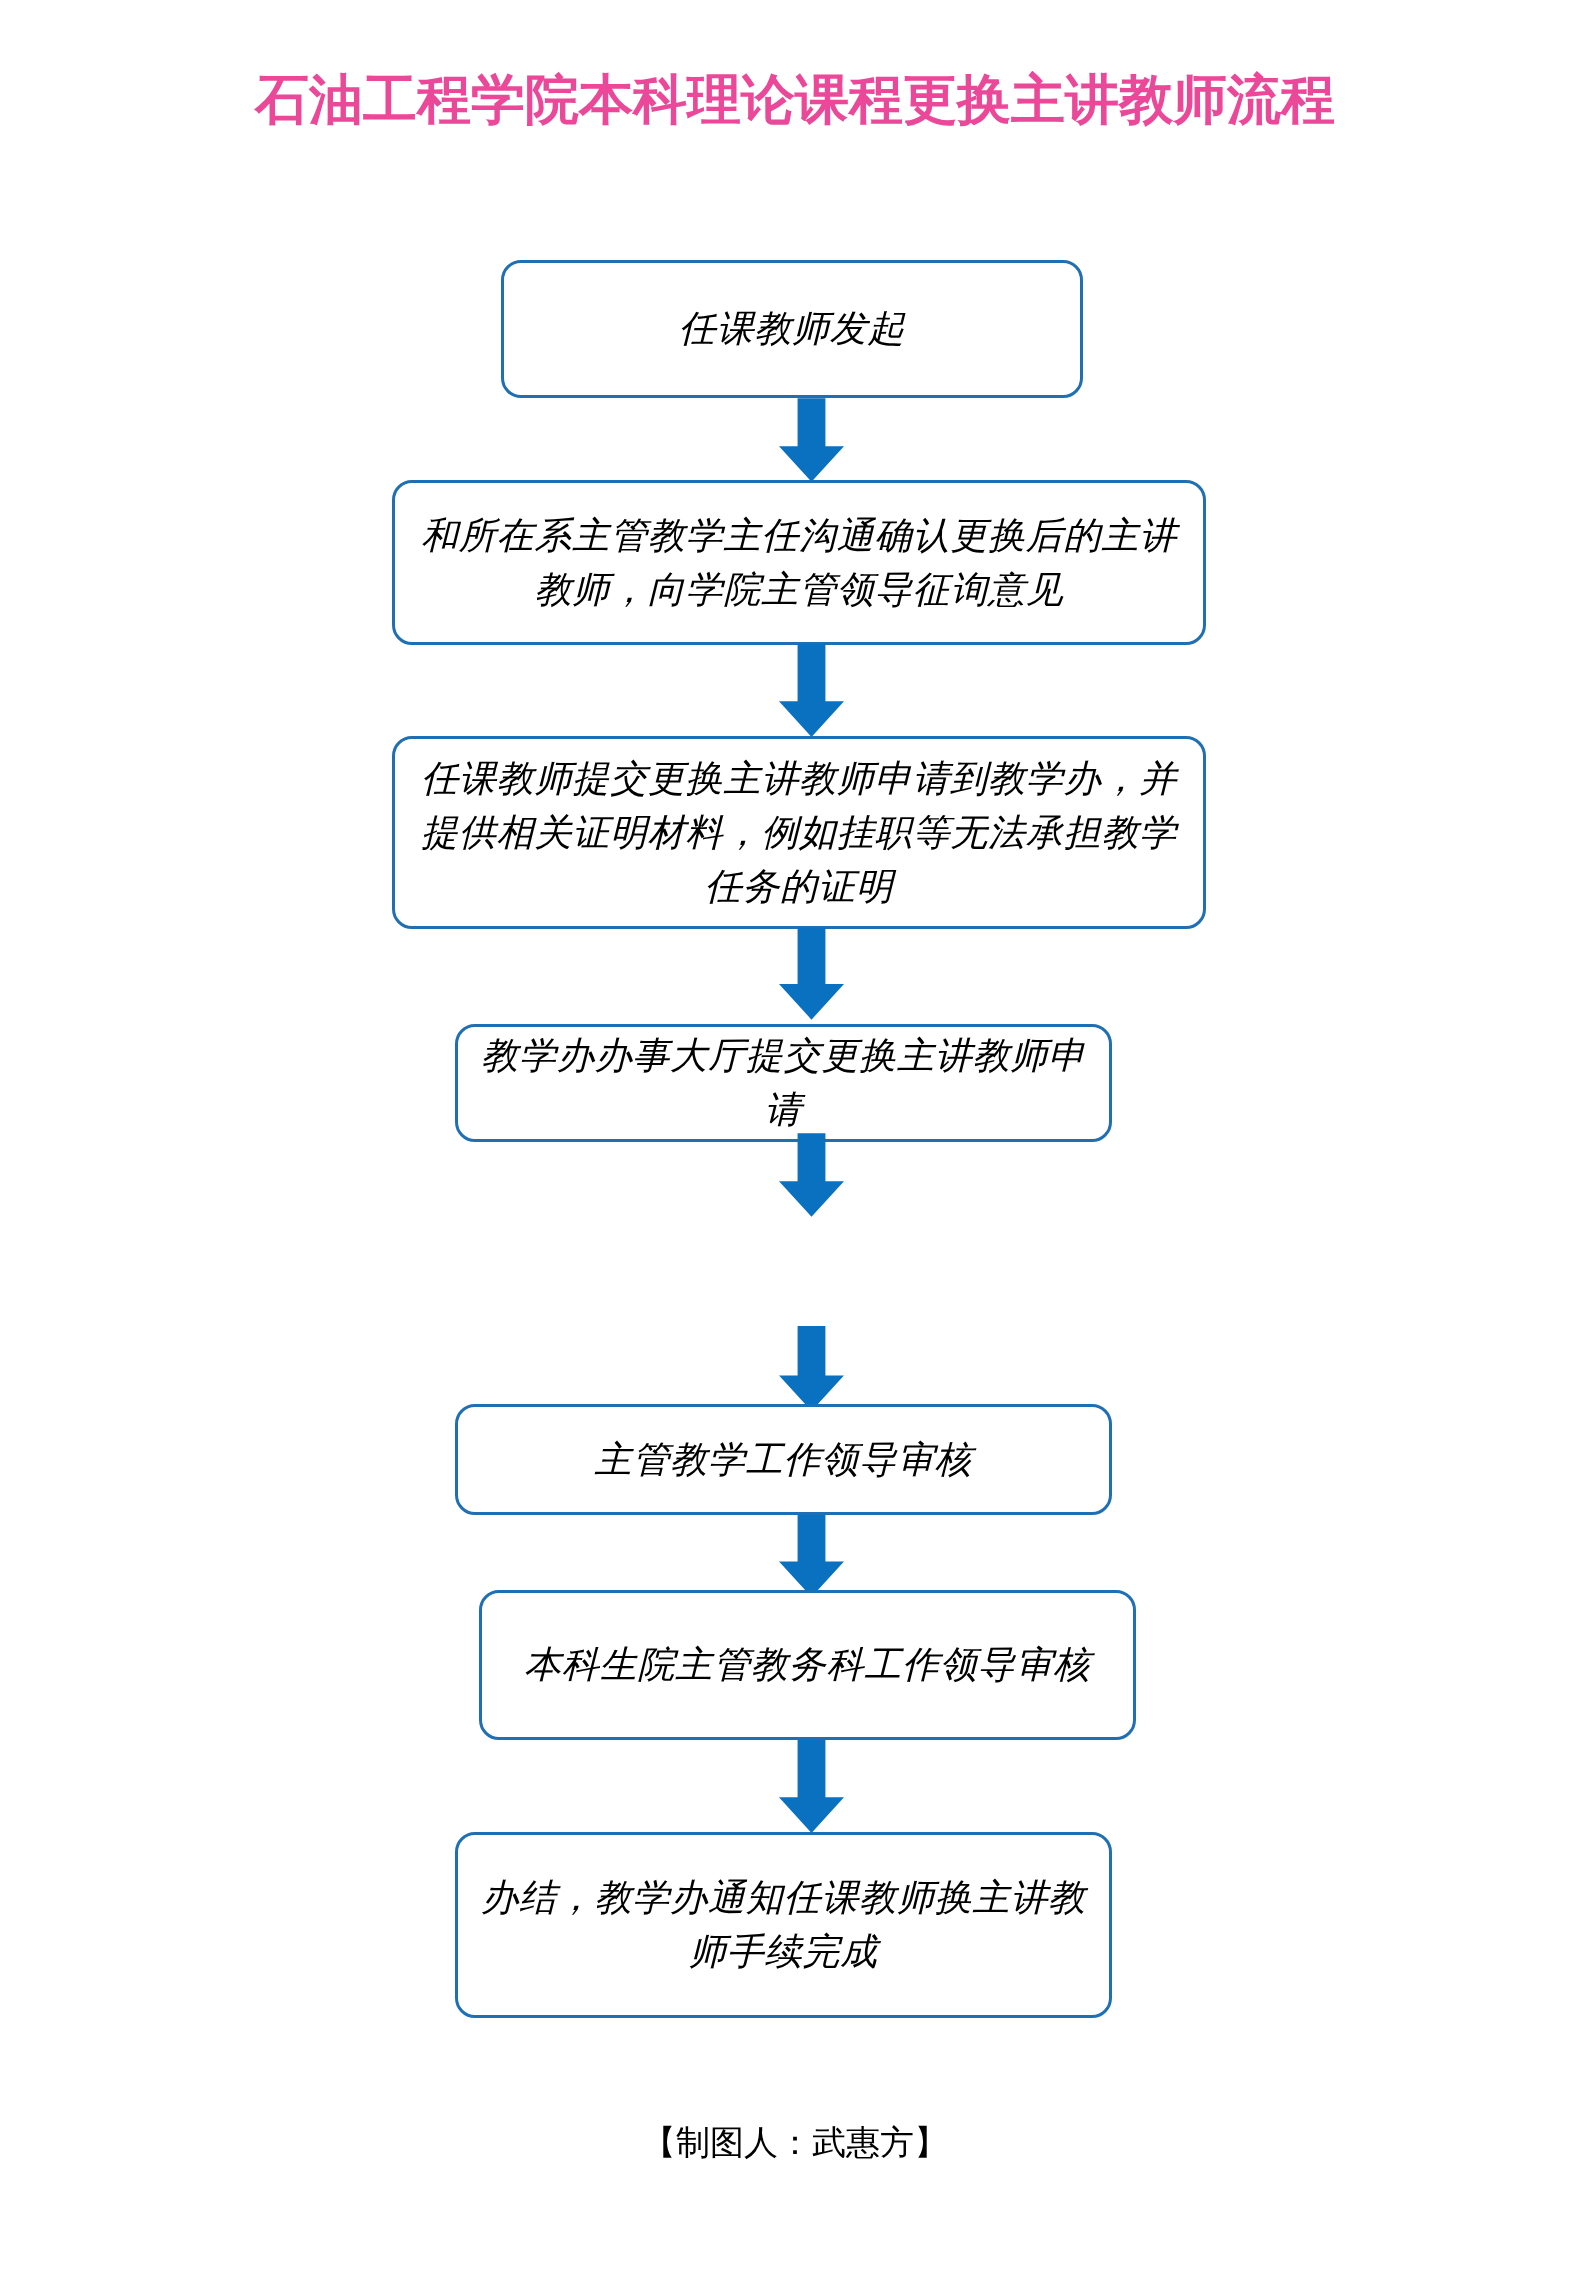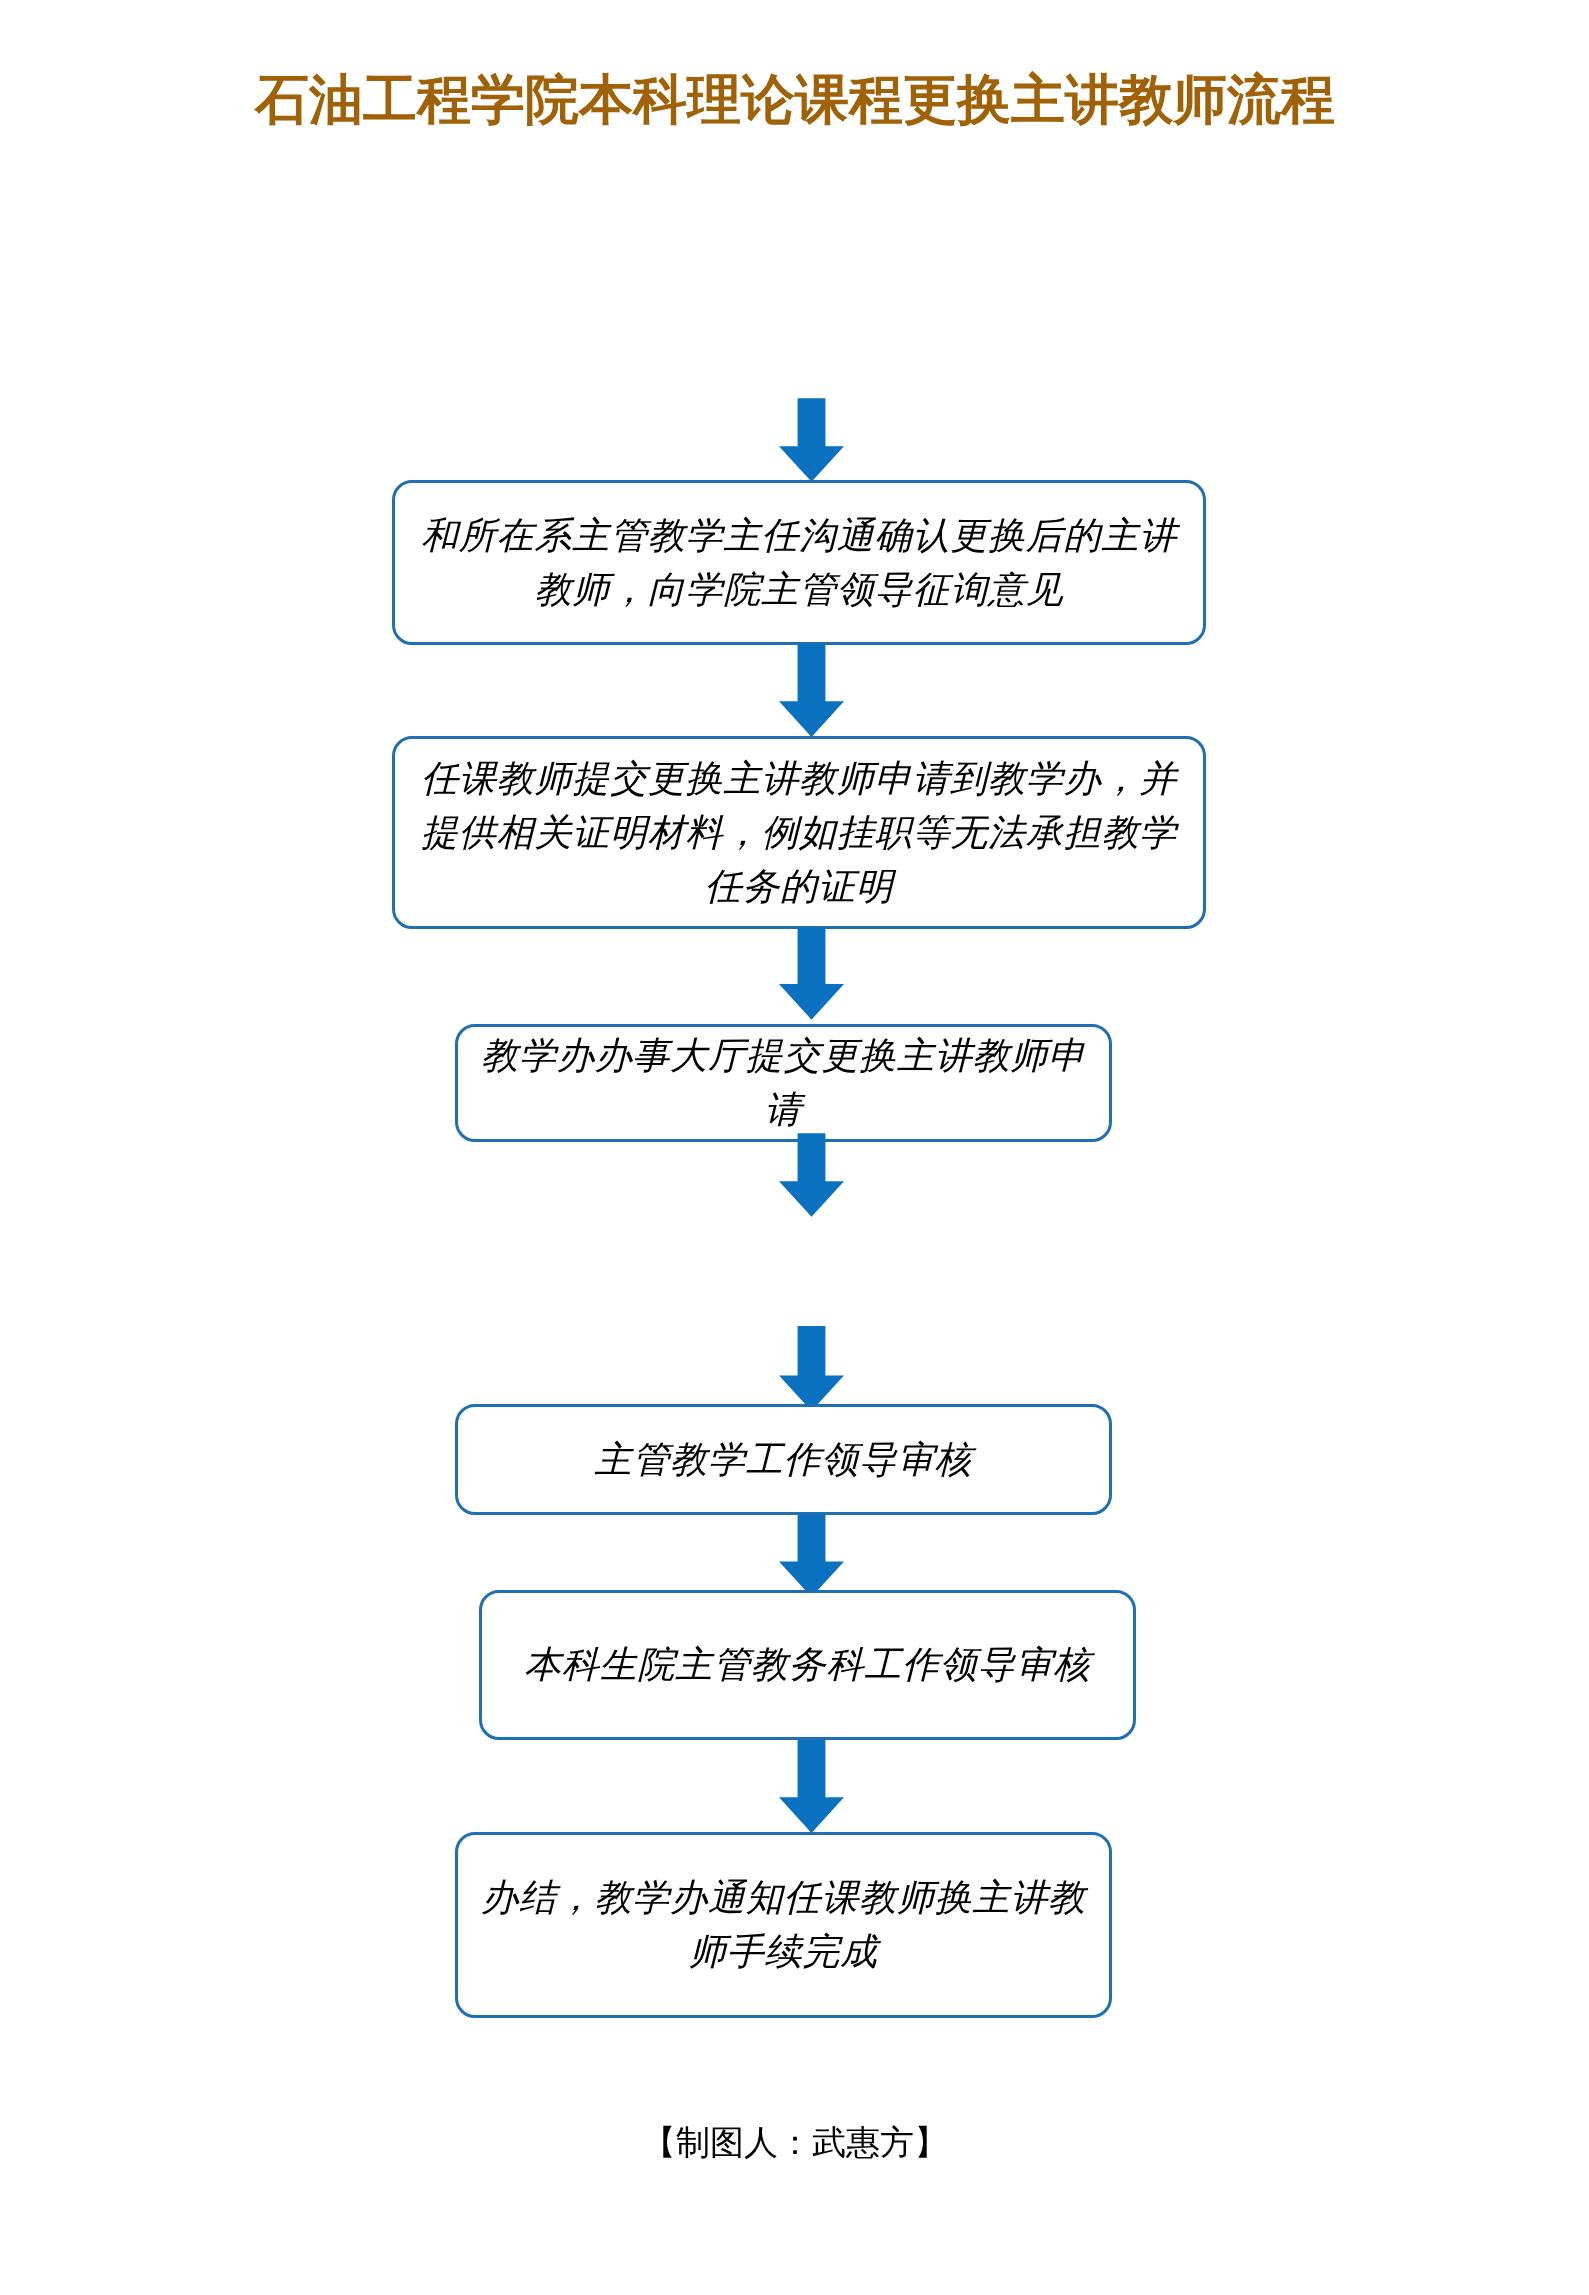--- a/index.html
+++ b/index.html
@@ -18,21 +18,21 @@
   
   #flow-title {
     position: absolute;
     left: 0;
     top: 64px;
     width: 1590px;
     text-align: center;
     font-size: 54px;
     line-height: 71px;
     font-weight: bold;
-    color: #a16207;
+    color: #ec4899;
     letter-spacing: 0px;
     white-space: nowrap;
     font-family: "Liberation Sans", "DejaVu Sans", sans-serif;
   }
 
   
   #flow-canvas {
     position: absolute;
     left: 0;
     top: 0;
@@ -88,20 +88,23 @@
     font-family: "Liberation Sans", "DejaVu Sans", sans-serif;
   }
 </style>
 </head>
 <body>
 
 <div id="flow-title">石油工程学院本科理论课程更换主讲教师流程</div>
 
 <div id="flow-canvas">
 
+  <div class="node" style="left:501px; top:260px; width:582px; height:138px;">
+    <span class="node-label w-narrow">任课教师发起</span>
+  </div>
 
   <div class="arrow" style="left:779px; top:398px;">
     <svg width="65" height="84" viewBox="0 0 84 108">
       <path d="M 24 0 L 60 0 L 60 62 L 84 62 L 42 108 L 0 62 L 24 62 Z" fill="#0A70C0"></path>
     </svg>
   </div>
 
   <div class="node" style="left:392px; top:480px; width:814px; height:165px;">
     <span class="node-label w-wide">和所在系主管教学主任沟通确认更换后的主讲教师，向学院主管领导征询意见</span>
   </div>

